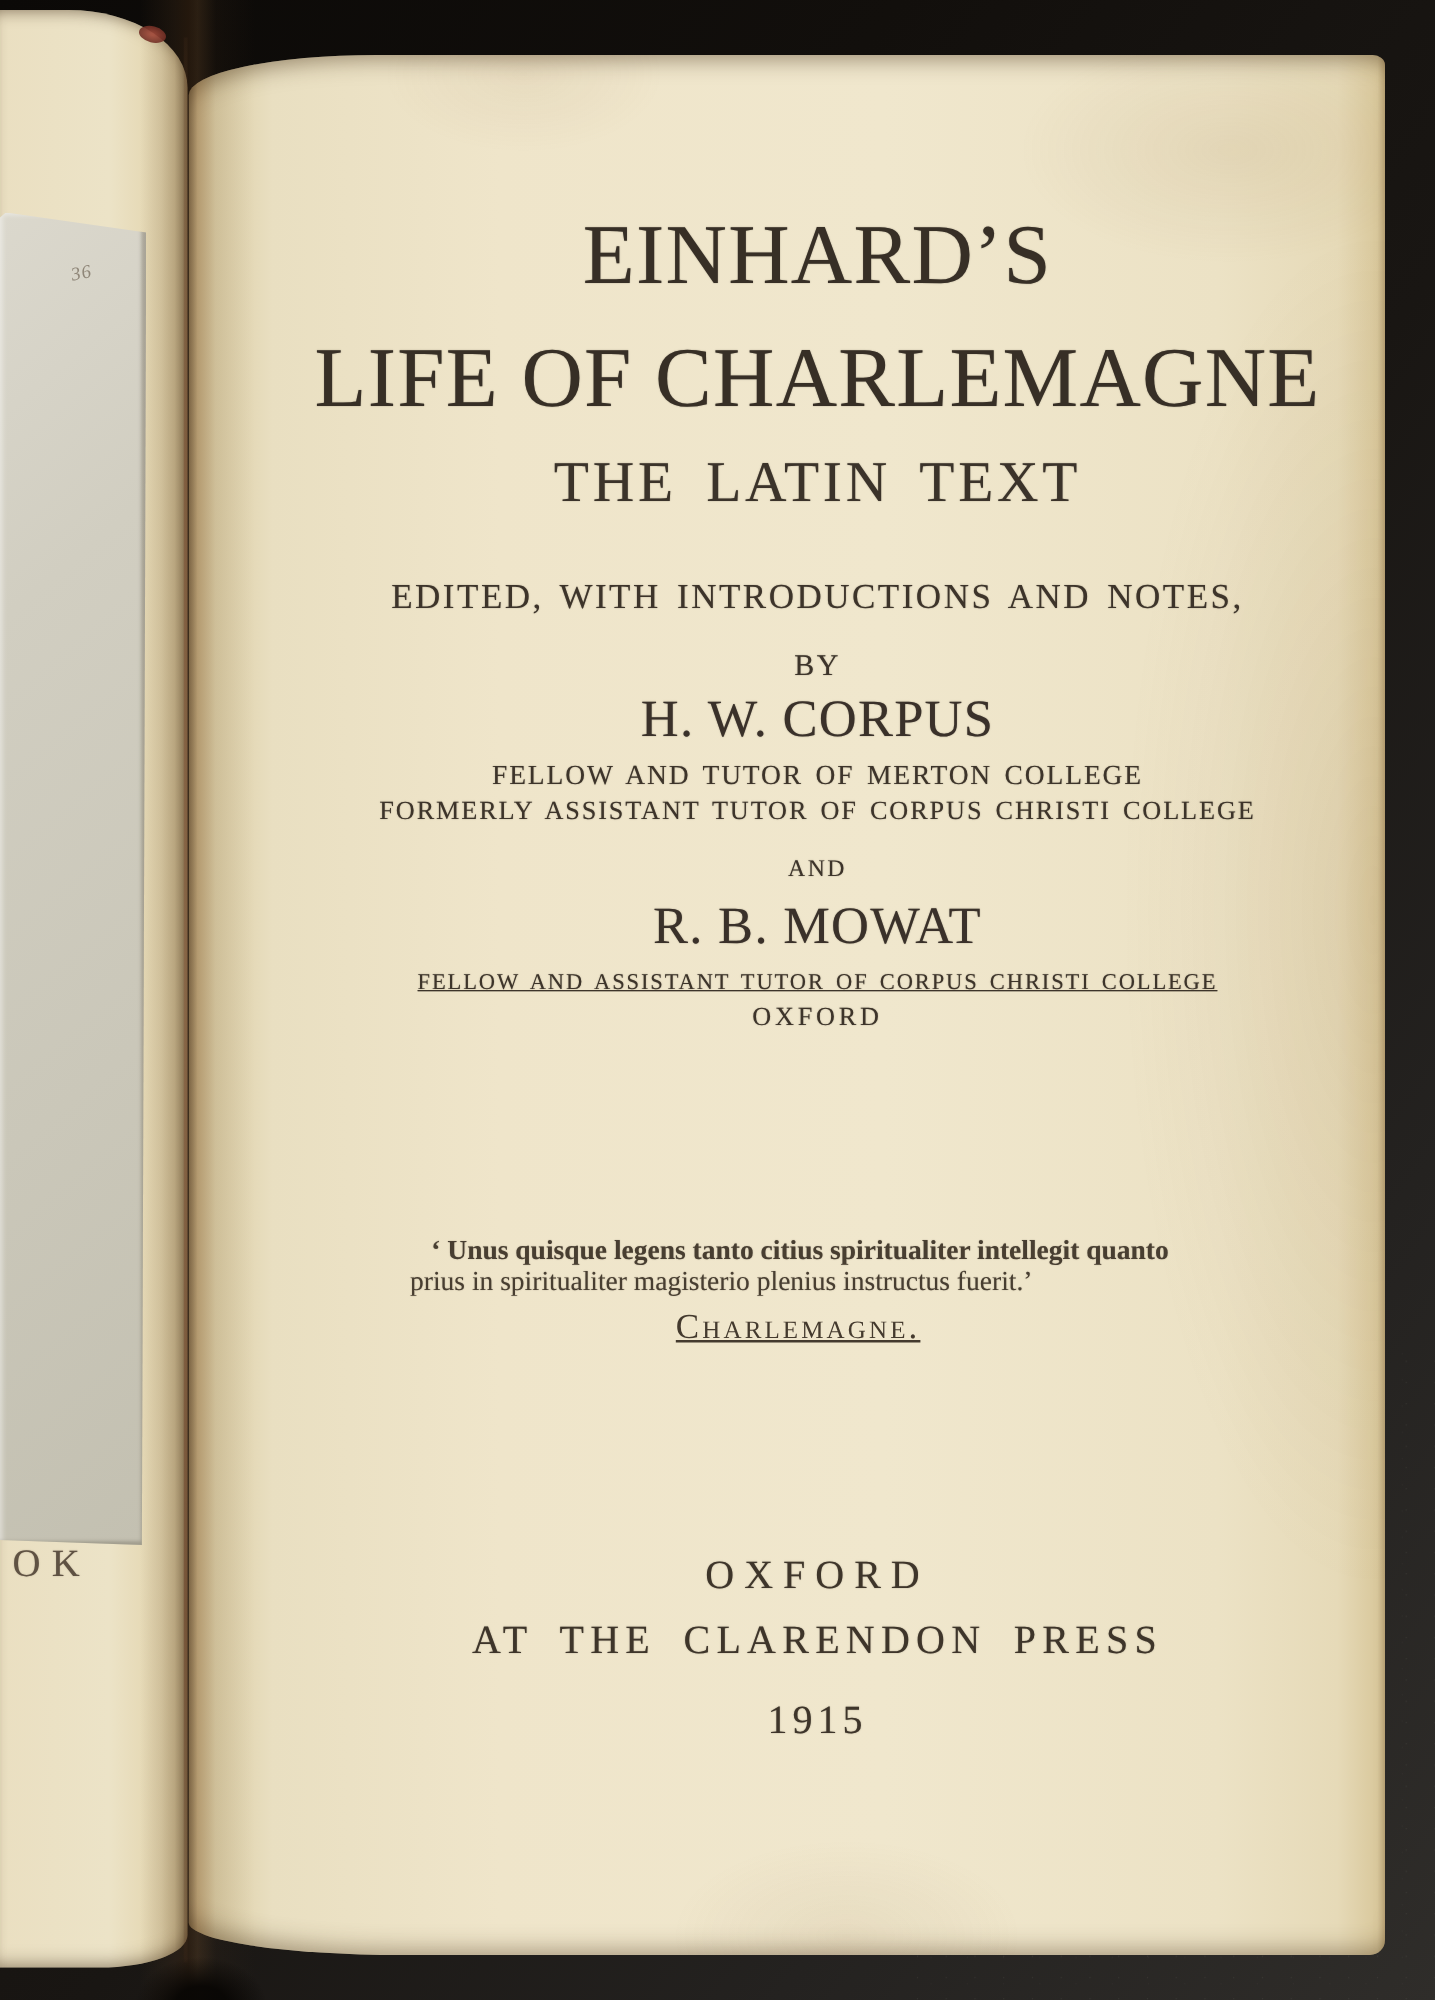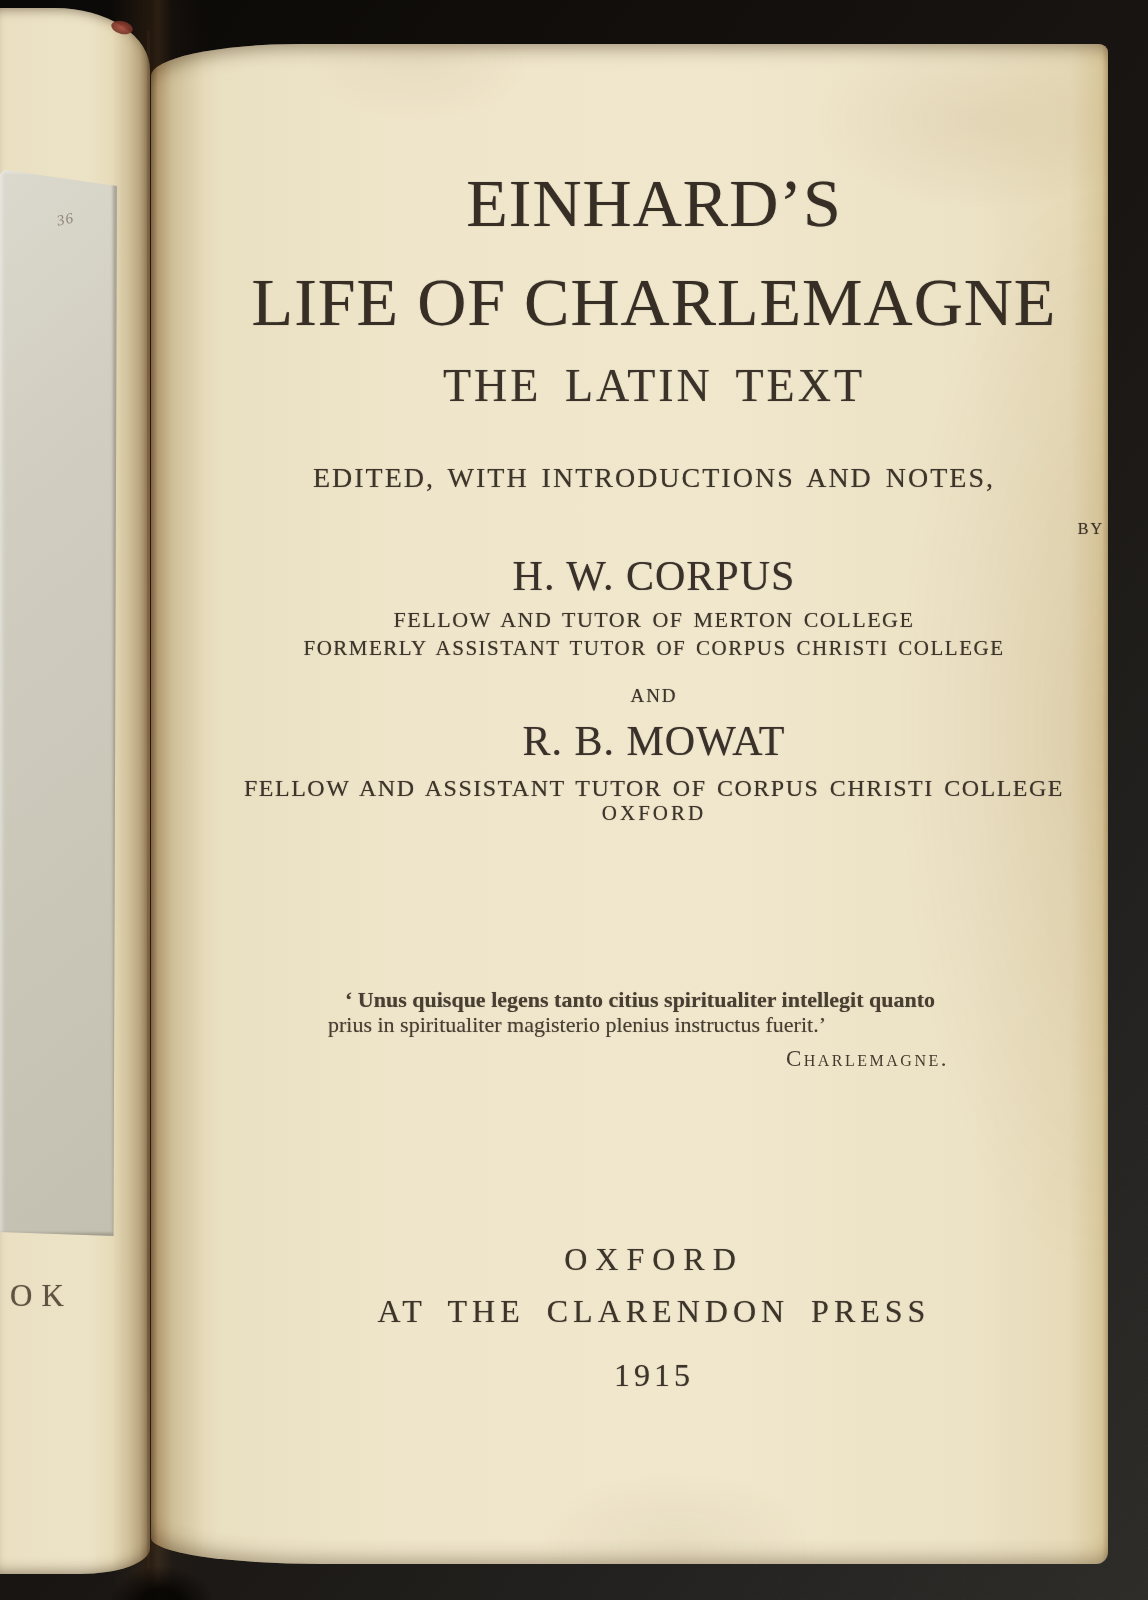--- a/index.html
+++ b/index.html
@@ -25,21 +25,21 @@
     position:absolute; left:0; top:162px; width:117px; height:1066px;
     background: linear-gradient(140deg, #dbd8cd 0%, #d1cec1 28%, #cac7b9 65%, #c3c0b1 100%);
     clip-path: polygon(0 4px, 4% 0, 100% 16px, 97% 100%, 0 calc(100% - 4px));
     box-shadow: inset -4px -3px 3px rgba(92,86,70,.35), inset 2px 2px 4px rgba(255,255,255,.45);
   }
   .pencil-mark {
     position:absolute; left:57px; top:203px; font-style:italic; font-size:15px;
     color:#8f8678; transform:rotate(-12deg); letter-spacing:1px;
   }
   .caption-frag {
-    position:absolute; left:10px; top:1270px; font-size:31px; letter-spacing:9px;
+    position:absolute; left:10px; top:1225px; font-size:31px; letter-spacing:9px;
     color:#5f5243; text-shadow:0 0 1px rgba(95,82,67,.5);
   }
   
   .page-right {
     position:absolute; left:151px; top:44px; width:957px; height:1520px;
     background: linear-gradient(90deg, #c3ab7d 0%, #dccea6 2.2%, #e9dfc1 7%, #efe5ca 26%, #f0e7cd 58%, #ece2c5 86%, #e6dab8 96%, #d9c89c 99.4%, #bfa97c 100%);
     border-radius: 150px 10px 12px 170px / 32px 8px 12px 26px;
     box-shadow: inset 0 15px 18px -12px rgba(70,48,22,.5), inset 0 -17px 20px -14px rgba(70,48,22,.45);
   }
   .stains {
@@ -70,36 +70,36 @@
   
   .text-layer { position:absolute; inset:0; color:#3d342a;margin-left:44px; }
   .line {
     position:absolute; left:160px; width:900px; text-align:center;
     line-height:1; white-space:nowrap; text-shadow:0 0 1px rgba(61,52,42,.55);
   }
   .t-main     { top:169px;  font-size:68px; letter-spacing:1px; color:#372f26; }
   .t-main2    { top:268px;  font-size:68px; letter-spacing:1px; color:#372f26;text-align:center; }
   .t-sub      { top:363px;  font-size:46px; letter-spacing:3px; word-spacing:9px; color:#3b332a; }
   .t-edited   { top:464px;  font-size:28px; letter-spacing:2px; word-spacing:4px; }
-  .t-by       { top:521px;  font-size:16px; letter-spacing:2px;text-align:right; }
+  .t-by       { top:521px;  font-size:24px; letter-spacing:2px; }
   .t-name1    { top:555px;  font-size:42px; letter-spacing:1px; color:#3a312a; }
   .t-aff1a    { top:609px;  font-size:22px; letter-spacing:1.5px; word-spacing:3px; }
   .t-aff1b    { top:638px;  font-size:21px; letter-spacing:1.5px; word-spacing:3px; }
   .t-and      { top:686px;  font-size:19px; letter-spacing:2px; }
   .t-name2    { top:720px;  font-size:42px; letter-spacing:1px; color:#3a312a; }
-  .t-aff2a    { top:776px;  font-size:24px; letter-spacing:1.5px; word-spacing:3px; }
+  .t-aff2a    { top:776px;  font-size:18px; letter-spacing:1.5px; word-spacing:3px;text-decoration:underline; }
   .t-aff2b    { top:803px;  font-size:21px; letter-spacing:3px; }
   .epigraph {
     position:absolute; left:284px; top:987px; width:662px; text-align:left;
     font-size:22px; line-height:25px; color:#483e31; text-shadow:0 0 1px rgba(72,62,49,.45);
   }
   .epigraph .l1 { padding-left:17px;font-weight:bold; }
   .attribution {
-    position:absolute; left:284px; top:1046px; width:621px; text-align:right;
-    font-variant:small-caps; font-size:23px; letter-spacing:2.5px; color:#443a2e;
+    position:absolute; left:284px; top:1046px; width:621px; text-align:center;
+    font-variant:small-caps; font-size:28px; letter-spacing:2.5px; color:#443a2e;text-decoration:underline;
   }
   .t-imp-place { top:1243px; font-size:32px; letter-spacing:8px;  color:#3e352a; }
   .t-imp-press { top:1295px; font-size:32px; letter-spacing:5px; word-spacing:9px; color:#3e352a; }
   .t-imp-year  { top:1359px; font-size:32px; letter-spacing:4px; color:#3e352a; }
 </style>
 </head>
 <body>
 
 <div class="canvas">
   <div class="speckle"></div>

